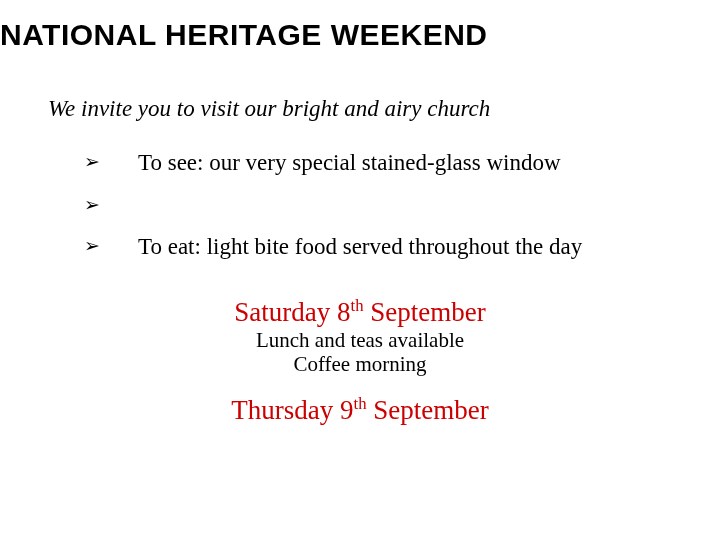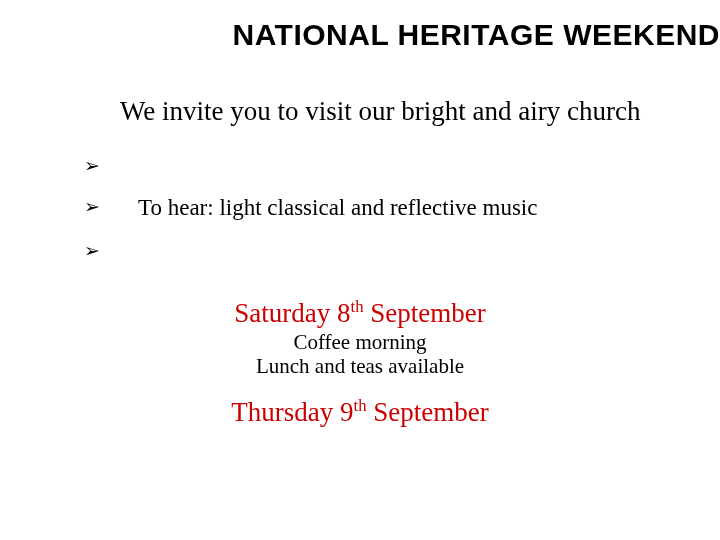--- a/index.html
+++ b/index.html
@@ -19,29 +19,30 @@
     width: 720px;
     height: 540px;
     box-sizing: border-box;
     padding: 0;
   }
   .title {
     font-family: "Liberation Sans", sans-serif;
     font-weight: bold;
     font-size: 30px;
     letter-spacing: 0.5px;
-    text-align: right;
+    text-align: left;
     margin: 18px 0 0 0;
     line-height: 1.1;
   }
   .intro {
     font-family: "Liberation Serif", serif;
-    font-size: 27px;
-    margin: 44px 0 0 120px;
+    font-size: 23px;
+    margin: 44px 0 0 48px;
     line-height: 1.2;
+    font-style: italic;
   }
   .bullets {
     margin: 26px 0 0 0;
     padding: 0;
     list-style: none;
   }
   .bullet {
     display: flex;
     align-items: flex-start;
     margin: 0 0 15px 0;
@@ -86,36 +87,37 @@
 
 <div class="slide">
 
   <h1 class="title">NATIONAL HERITAGE WEEKEND</h1>
 
   <p class="intro">We invite you to visit our bright and airy church</p>
 
   <ul class="bullets">
     <li class="bullet">
       <span class="bullet-marker">➢</span>
+      <span class="bullet-text">To see: our very special stained-glass window</span>
     </li>
     <li class="bullet">
       <span class="bullet-marker">➢</span>
-      <span class="bullet-text">To hear: light classical and reflective music</span>
     </li>
     <li class="bullet">
       <span class="bullet-marker">➢</span>
+      <span class="bullet-text">To eat: light bite food served throughout the day</span>
     </li>
   </ul>
 
   <div class="dates">
 
     <div class="date-block">
       <div class="date-line"><span>Saturday 8</span><sup>th</sup><span> September</span></div>
+      <div class="date-sub">Lunch and teas available</div>
       <div class="date-sub">Coffee morning</div>
-      <div class="date-sub">Lunch and teas available</div>
     </div>
 
     <div class="date-block">
       <div class="date-line"><span>Thursday 9</span><sup>th</sup><span> September</span></div>
     </div>
 
   </div>
 
 </div>
 

